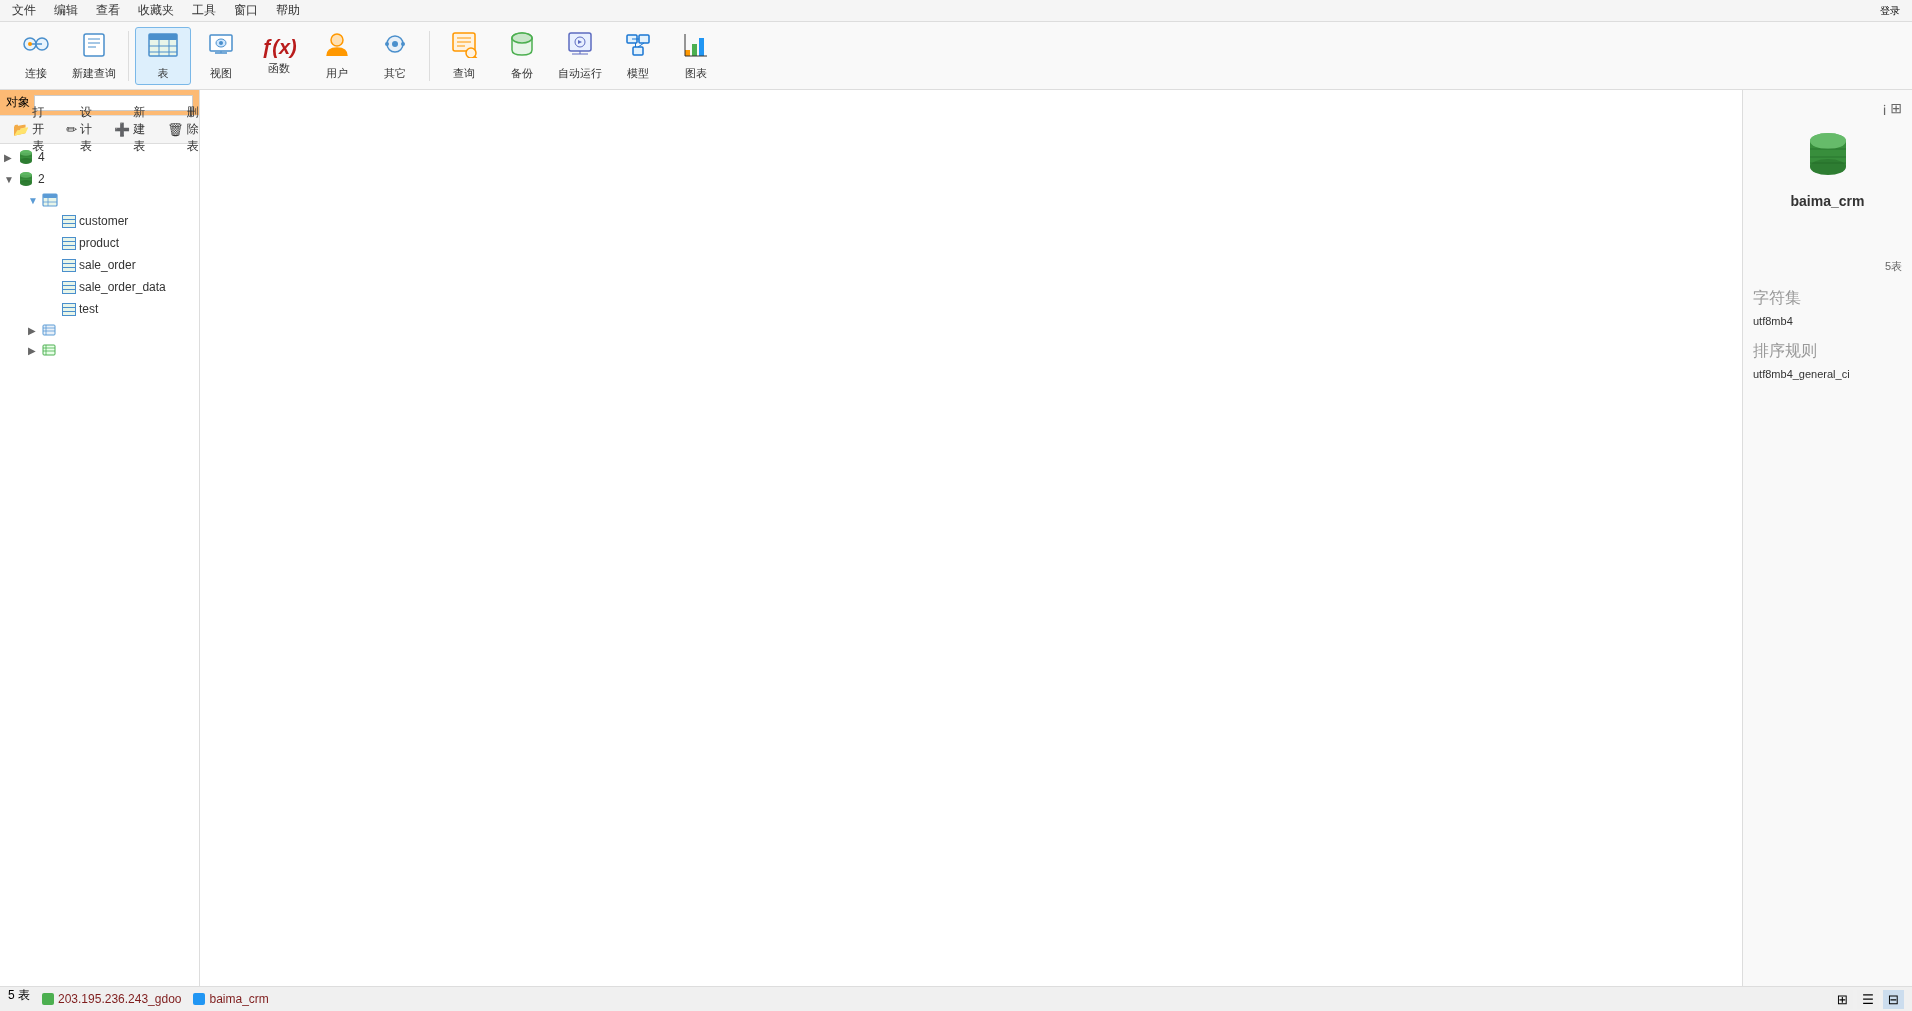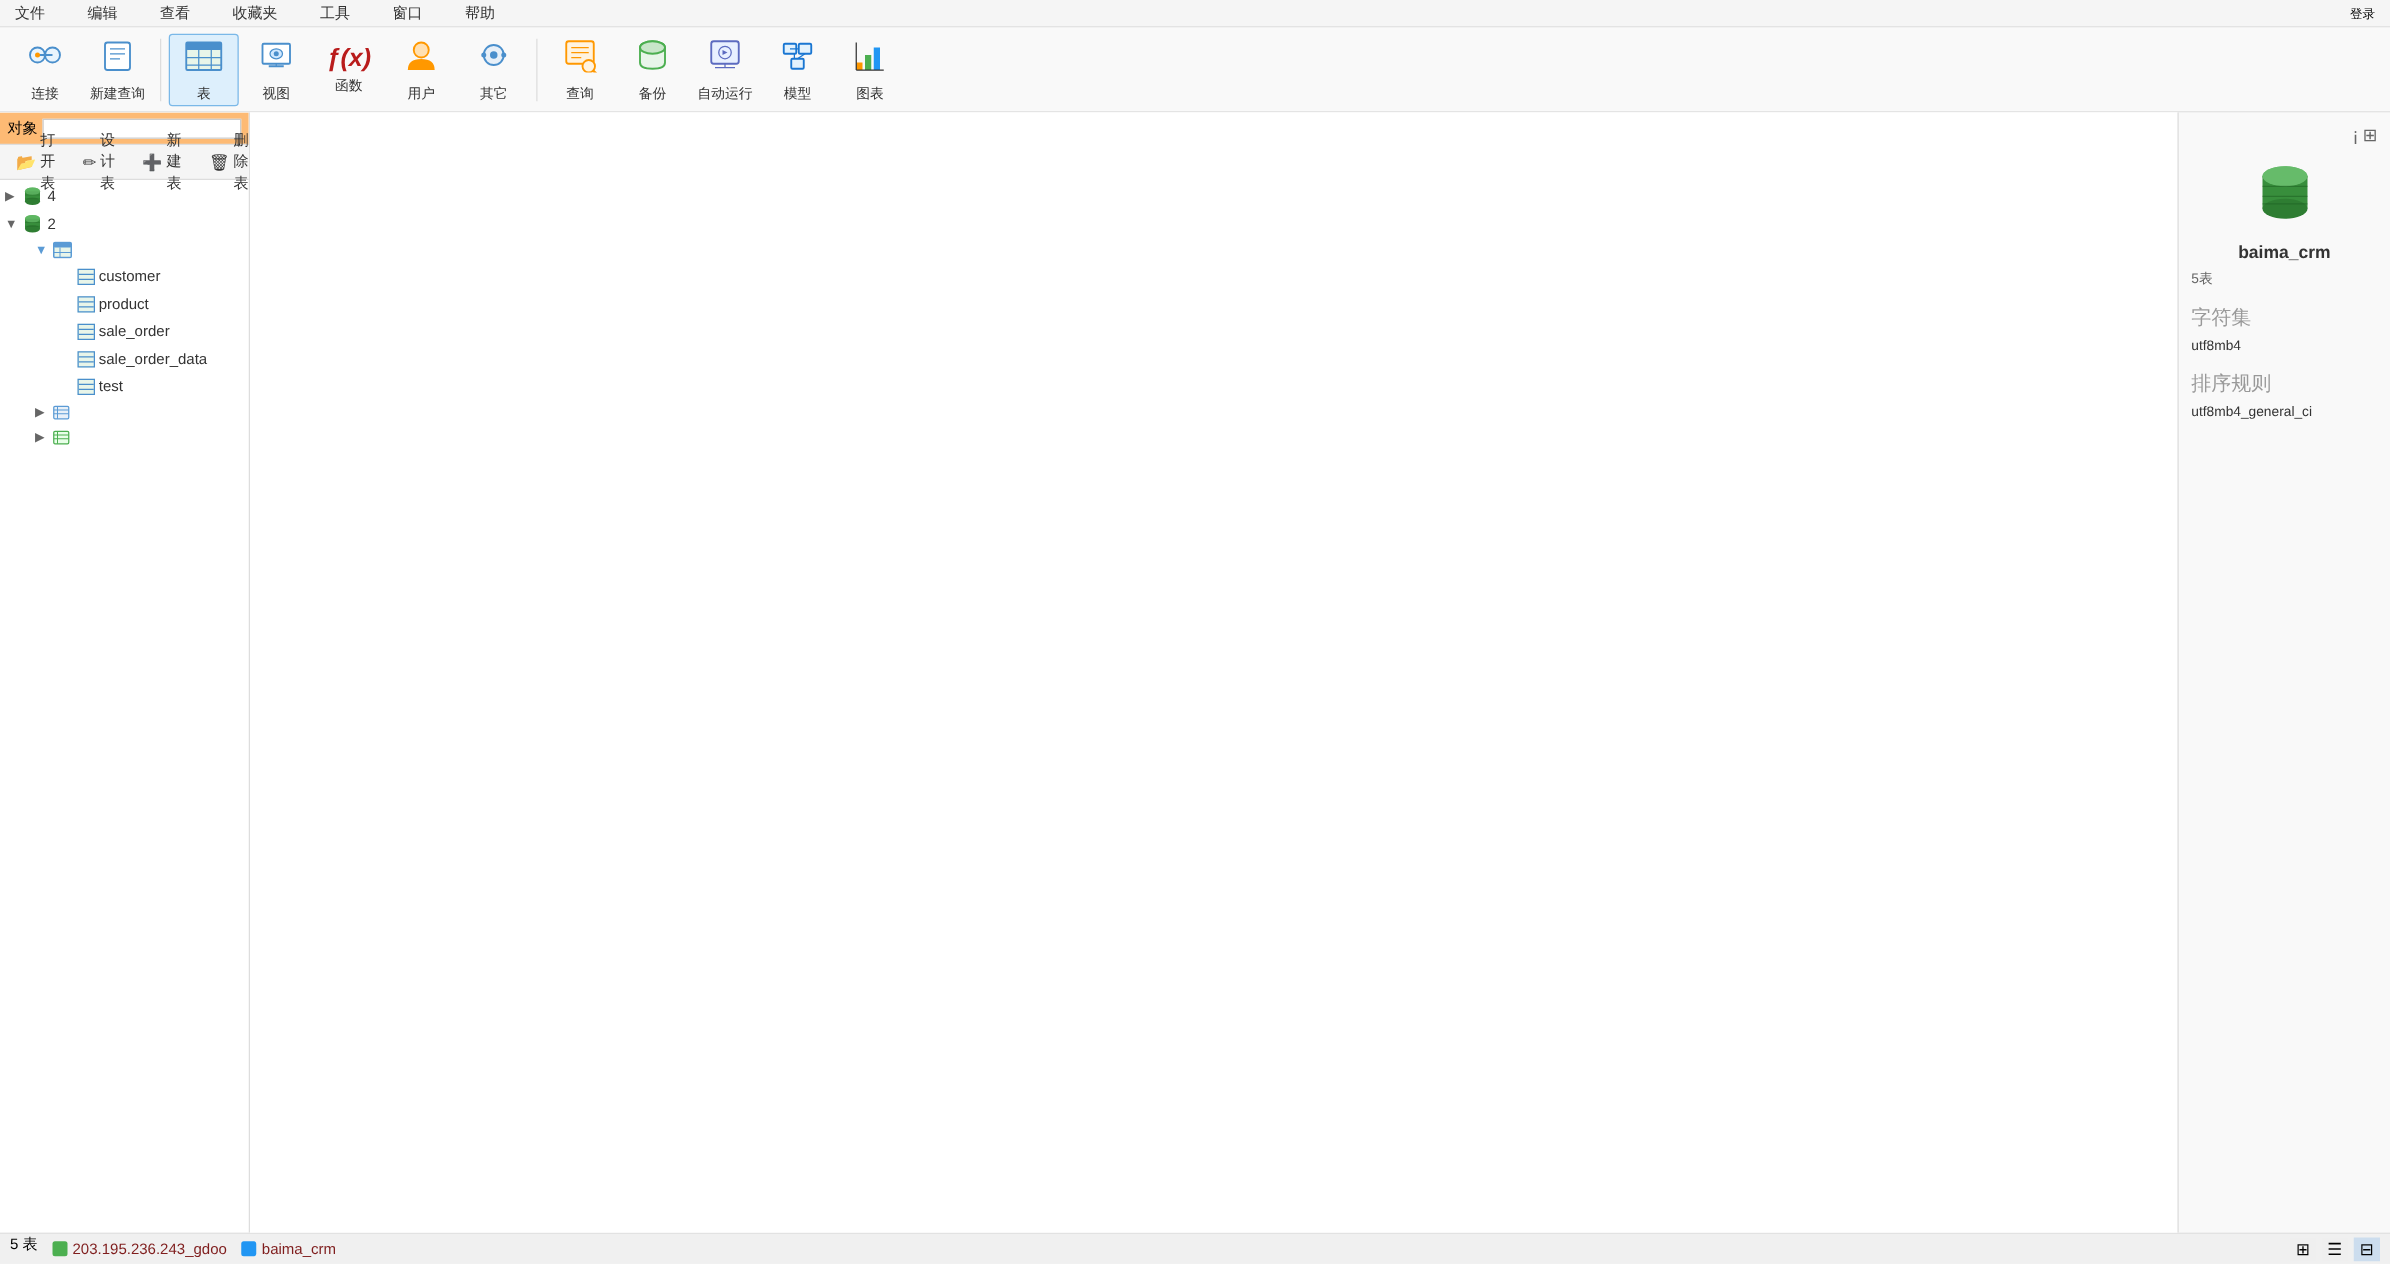--- a/index.html
+++ b/index.html
@@ -1,21 +1,21 @@
 <!DOCTYPE html>
 <html><head>
   <meta charset="utf-8">
   <style>
     * { margin: 0; padding: 0; box-sizing: border-box; }
     body { font-family: 'Microsoft YaHei', Arial, sans-serif; font-size: 12px; background: #f0f0f0; overflow: hidden; width: 1912px; height: 1011px; }
 
     
     #menubar {
       display: flex; align-items: center; background: #f5f5f5; border-bottom: 1px solid #ddd;
-      height: 22px; padding: 0 4px; gap: 18px;
+      height: 22px; padding: 0 4px; gap: 2px;
     }
     .menu-item { padding: 2px 8px; cursor: pointer; font-size: 12px; color: #333; }
 
     
     #toolbar {
       display: flex; align-items: center; background: #f9f9f9; border-bottom: 1px solid #ddd;
       height: 68px; padding: 4px 8px; gap: 2px;
     }
     .toolbar-btn {
       display: flex; flex-direction: column; align-items: center; justify-content: center;
@@ -66,21 +66,21 @@
     
     #content-area { flex: 1; background: #fff; display: flex; flex-direction: column; }
     #content-main { flex: 1; background: #fff; overflow: auto; }
 
     
     #right-panel {
       width: 170px; background: #f9f9f9; border-left: 1px solid #ddd;
       padding: 10px; display: flex; flex-direction: column; gap: 6px;
     }
     .right-panel-title { font-size: 14px; font-weight: bold; color: #333; text-align: center; }
-    .right-panel-subtitle { font-size: 11px; color: #666; text-align: left; }
+    .right-panel-subtitle { font-size: 11px; color: #666; text-align: right; margin-top: 44px; }
     .right-panel-prop-label { font-size: 16px; color: #999; margin-top: 8px; }
     .right-panel-prop-value { font-size: 11px; color: #333; }
     .right-panel-icons { display: flex; gap: 4px; margin-left: auto; }
     .right-panel-icon-btn { font-size: 14px; cursor: pointer; color: #666; }
 
     
     #statusbar {
       display: flex; background: #f0f0f0; border-top: 1px solid #ddd;
       height: 25px; padding: 0 8px; font-size: 12px; gap: 12px;
     }

